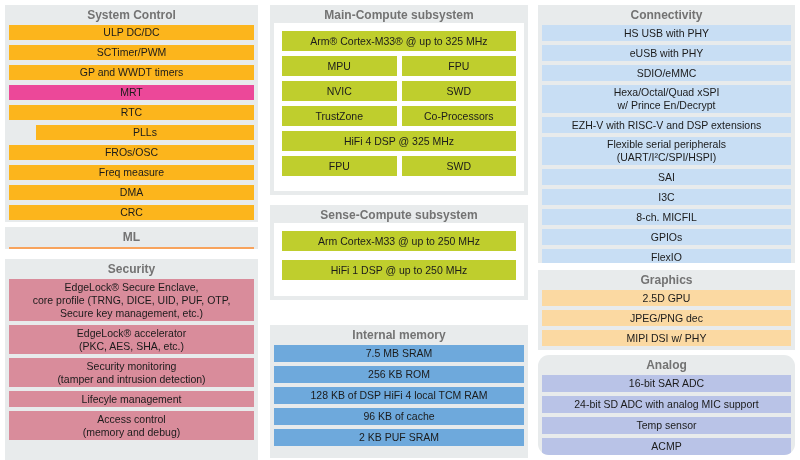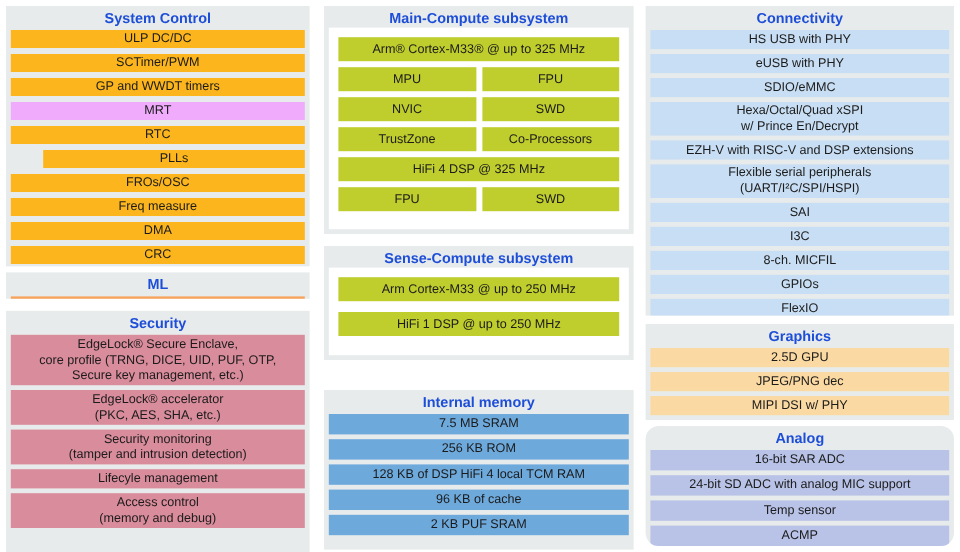--- a/index.html
+++ b/index.html
@@ -17,21 +17,21 @@
     padding: 2px 4px 4px;
     display: flex;
     flex-direction: column;
     overflow: hidden;
   }
   .sec-title {
     font-weight: bold;
     font-size: 12px;
     line-height: 16px;
     text-align: center;
-    color: #1d4ed8;
+    color: #737373;
     flex: 0 0 auto;
   }
   .stack { display: flex; flex-direction: column; flex: 1 1 auto; }
   .panel { background: #ffffff; padding: 8px; display: flex; flex-direction: column; }
   .bar {
     display: flex;
     align-items: center;
     justify-content: center;
     text-align: center;
     font-size: 10.5px;
@@ -47,21 +47,21 @@
 <body>
 
 <div class="diagram">
   <div class="col" style="left: 5px; width: 253px;">
       <div class="section" style="height: 217px; margin-top: 0px;">
         <div class="sec-title">System Control</div>
         <div class="stack" style="row-gap: 5px; padding-top: 2px;">
           <div class="bar" style="background: rgb(252, 181, 28); height: 15px;">ULP DC/DC</div>
           <div class="bar" style="background: rgb(252, 181, 28); height: 15px;">SCTimer/PWM</div>
           <div class="bar" style="background: rgb(252, 181, 28); height: 15px;">GP and WWDT timers</div>
-          <div class="bar" style="background: #f0abfc; height: 15px;">MRT</div>
+          <div class="bar" style="background: #ec4899; height: 15px;">MRT</div>
           <div class="bar" style="background: rgb(252, 181, 28); height: 15px;">RTC</div>
           <div class="bar" style="background: rgb(252, 181, 28); height: 15px; margin-left: 27px;">PLLs</div>
           <div class="bar" style="background: rgb(252, 181, 28); height: 15px;">FROs/OSC</div>
           <div class="bar" style="background: rgb(252, 181, 28); height: 15px;">Freq measure</div>
           <div class="bar" style="background: rgb(252, 181, 28); height: 15px;">DMA</div>
           <div class="bar" style="background: rgb(252, 181, 28); height: 15px;">CRC</div>
         </div>
       </div>
       <div class="section" style="height: 22px; margin-top: 5px;">
         <div class="sec-title">ML</div>

